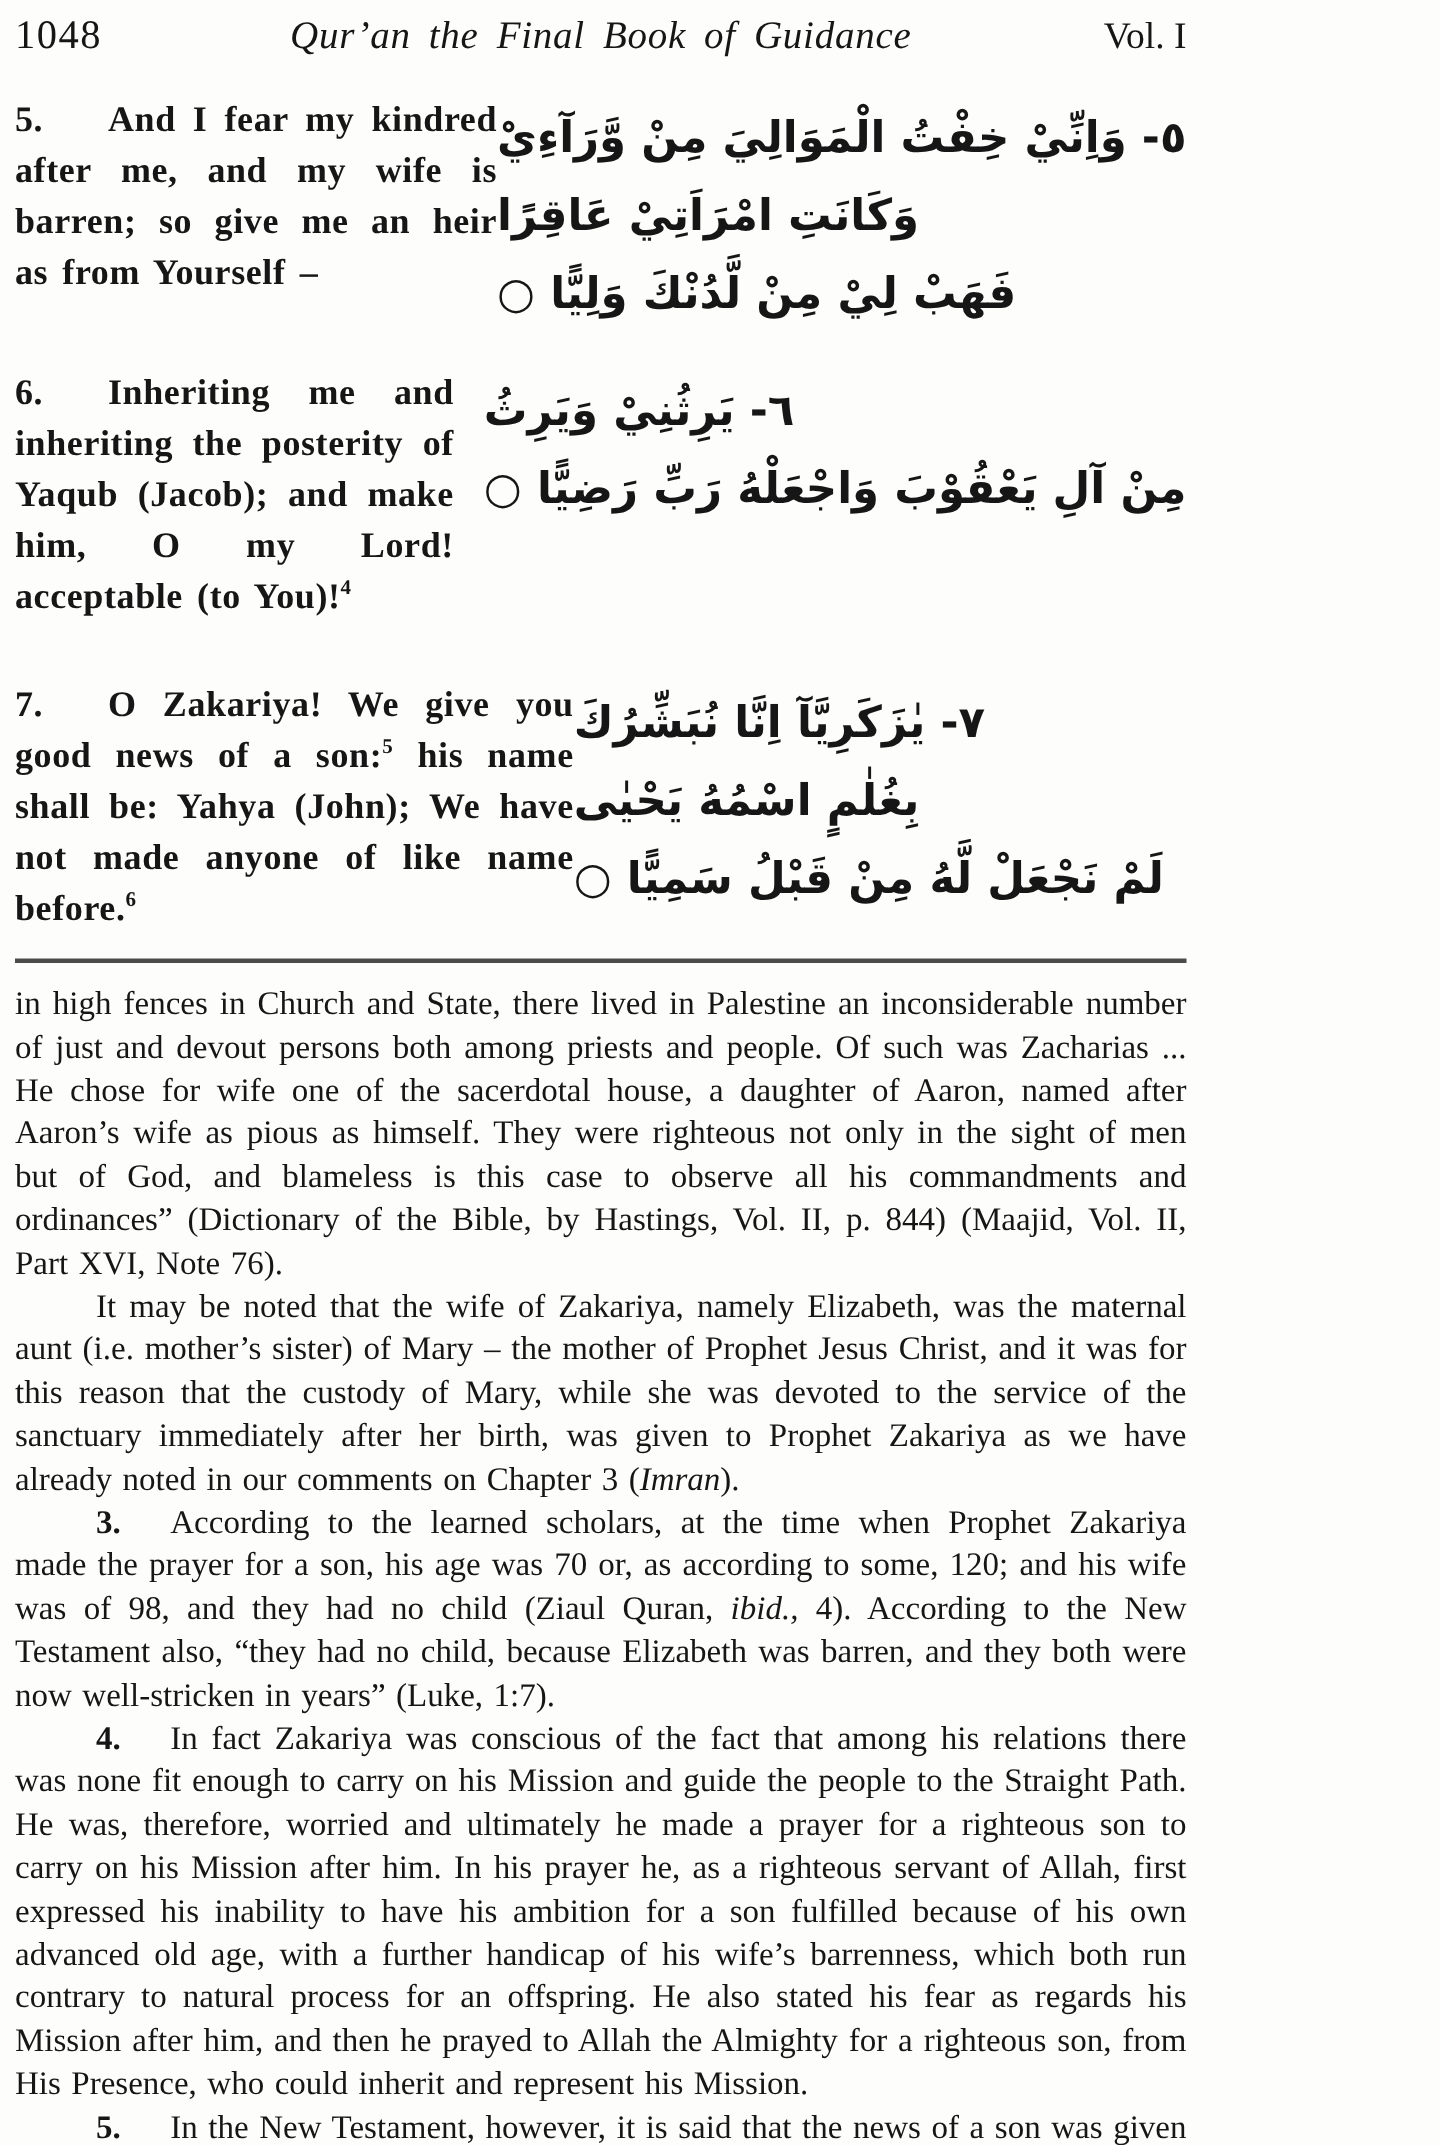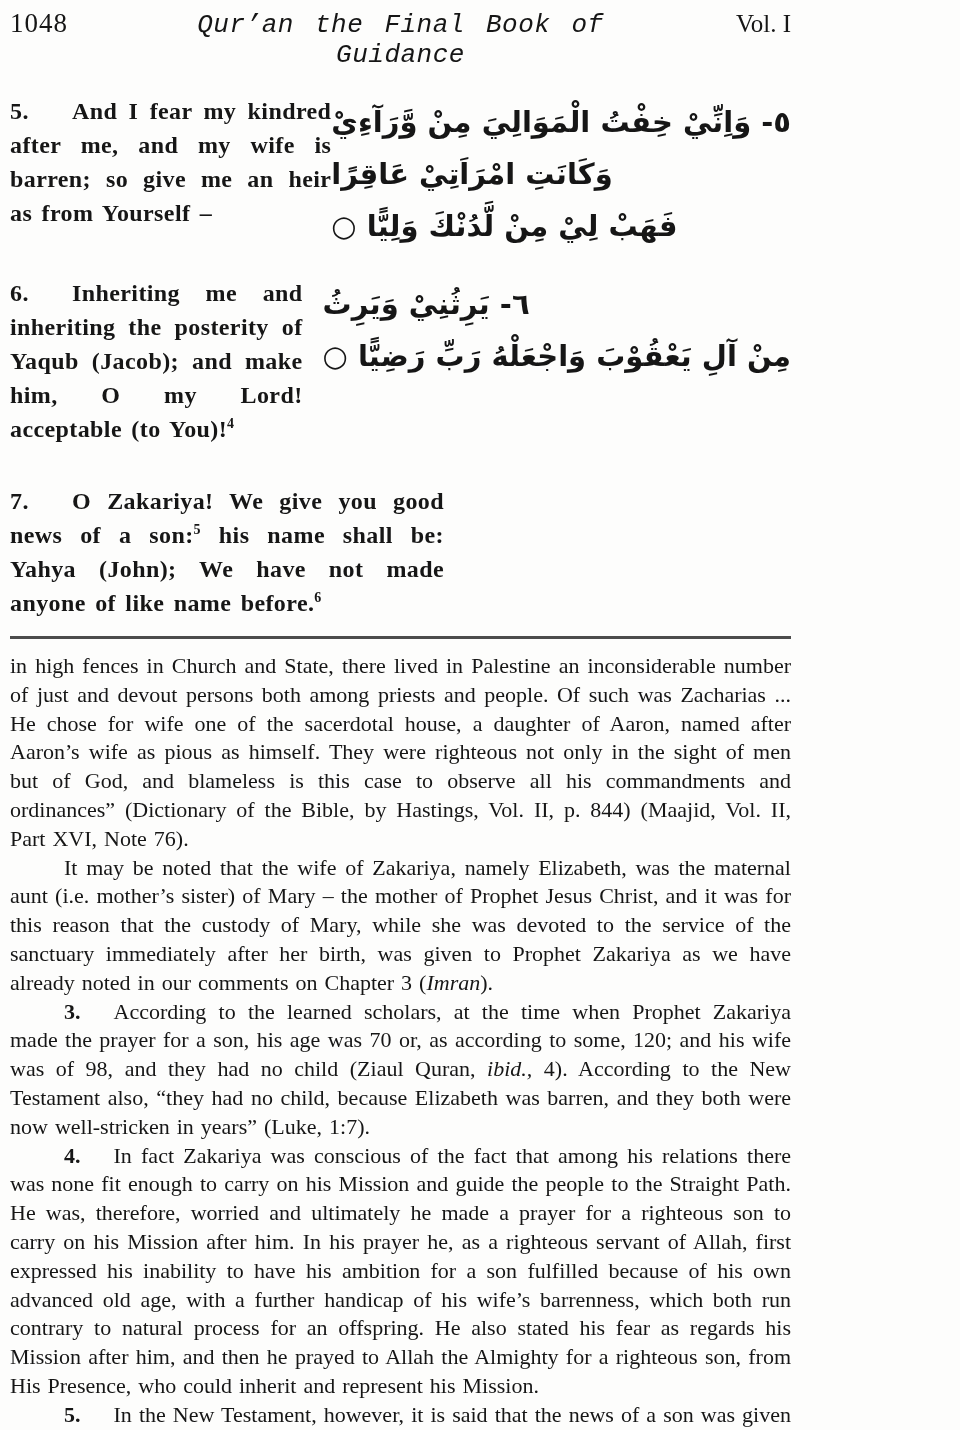--- a/index.html
+++ b/index.html
@@ -7,21 +7,21 @@
     width:960px;height:1430px;
     background:#fdfdfc;color:#161616;
     font-family:"Liberation Serif", serif;
     overflow:hidden;
   }
   .page{box-sizing:border-box;width:801px;height:1430px;padding:6px 10px 0 10px;}
 
   
   .header{display:flex;align-items:baseline;margin-top:2px;}
   .pagenum{width:160px;font-size:27px;letter-spacing:1px;}
-  .title{flex:1;text-align:center;font-style:italic;font-size:26px;word-spacing:5px;letter-spacing:0.5px;font-family:Liberation Mono, monospace;}
+  .title{flex:1;text-align:center;font-style:italic;font-size:26px;word-spacing:5px;letter-spacing:0.5px;}
   .vol{width:160px;text-align:right;font-size:25px;}
 
   
   .verses{margin-top:24px;}
   .verse{display:flex;justify-content:space-between;align-items:flex-start;}
   .verse-1{margin-bottom:24px;}
   .verse-2{margin-bottom:38px;gap:20px;}
   .verse-3{margin-bottom:0;}
   .verse-en{
     width:434px;font-weight:bold;font-size:24px;line-height:34px;
@@ -70,20 +70,25 @@
       </div>
       <div class="verse verse-2">
         <div class="verse-en"><span class="vnum">6.</span><span>Inheriting me and inheriting the posterity of Yaqub (Jacob); and make him, O my Lord! acceptable (to You)!</span><sup>4</sup></div>
         <div class="verse-ar" dir="rtl" lang="ar">
           <span class="ar-line">٦- يَرِثُنِيْ وَيَرِثُ</span>
           <span class="ar-line">مِنْ آلِ يَعْقُوْبَ وَاجْعَلْهُ رَبِّ رَضِيًّا ○</span>
         </div>
       </div>
       <div class="verse verse-3">
         <div class="verse-en"><span class="vnum">7.</span><span>O Zakariya! We give you good news of a son:</span><sup>5</sup><span> his name shall be: Yahya (John); We have not made anyone of like name before.</span><sup>6</sup></div>
+        <div class="verse-ar" dir="rtl" lang="ar">
+          <span class="ar-line">٧- يٰزَكَرِيَّآ اِنَّا نُبَشِّرُكَ</span>
+          <span class="ar-line">بِغُلٰمٍ اسْمُهُ يَحْيٰى</span>
+          <span class="ar-line">لَمْ نَجْعَلْ لَّهُ مِنْ قَبْلُ سَمِيًّا ○</span>
+        </div>
       </div>
     </div>
 
   <hr class="rule">
 
   <div class="footnotes" id="footnotes">
       <p><span>in high fences in Church and State, there lived in Palestine an inconsiderable number of just and devout persons both among priests and people. Of such was Zacharias ... He chose for wife one of the sacerdotal house, a daughter of Aaron, named after Aaron’s wife as pious as himself. They were righteous not only in the sight of men but of God, and blameless is this case to observe all his commandments and ordinances” (Dictionary of the Bible, by Hastings, Vol. II, p. 844) (Maajid, Vol. II, Part XVI, Note 76).</span></p>
       <p class="indent"><span>It may be noted that the wife of Zakariya, namely Elizabeth, was the maternal aunt (i.e. mother’s sister) of Mary – the mother of Prophet Jesus Christ, and it was for this reason that the custody of Mary, while she was devoted to the service of the sanctuary immediately after her birth, was given to Prophet Zakariya as we have already noted in our comments on Chapter 3 (</span><i>Imran</i><span>).</span></p>
       <p class="indent"><b>3.</b><span>  According to the learned scholars, at the time when Prophet Zakariya made the prayer for a son, his age was 70 or, as according to some, 120; and his wife was of 98, and they had no child (Ziaul Quran, </span><i>ibid.,</i><span> 4). According to the New Testament also, “they had no child, because Elizabeth was barren, and they both were now well-stricken in years” (Luke, 1:7).</span></p>
       <p class="indent"><b>4.</b><span>  In fact Zakariya was conscious of the fact that among his relations there was none fit enough to carry on his Mission and guide the people to the Straight Path. He was, therefore, worried and ultimately he made a prayer for a righteous son to carry on his Mission after him. In his prayer he, as a righteous servant of Allah, first expressed his inability to have his ambition for a son fulfilled because of his own advanced old age, with a further handicap of his wife’s barrenness, which both run contrary to natural process for an offspring. He also stated his fear as regards his Mission after him, and then he prayed to Allah the Almighty for a righteous son, from His Presence, who could inherit and represent his Mission.</span></p>

